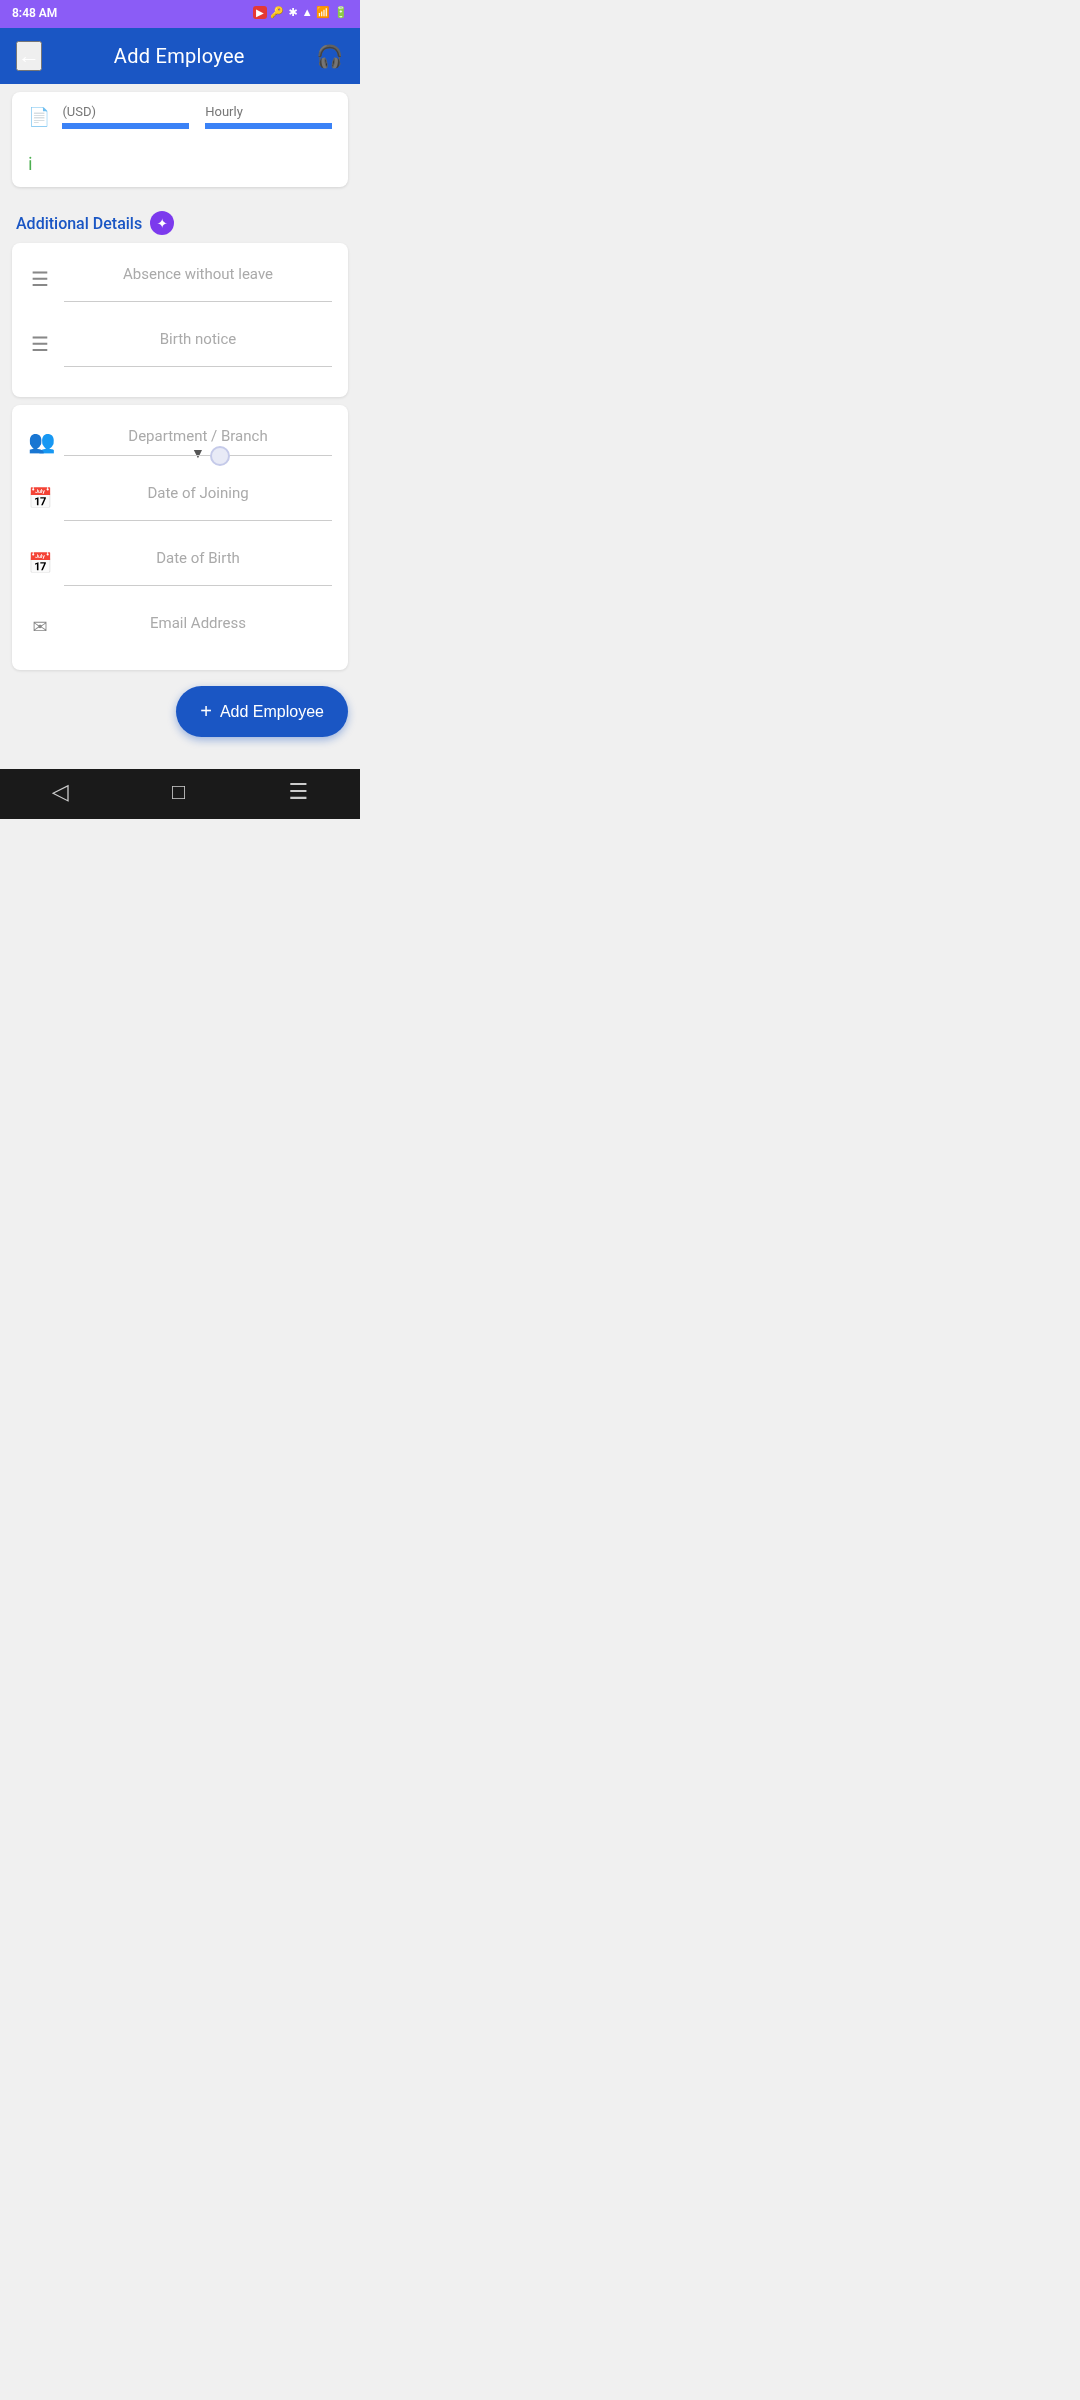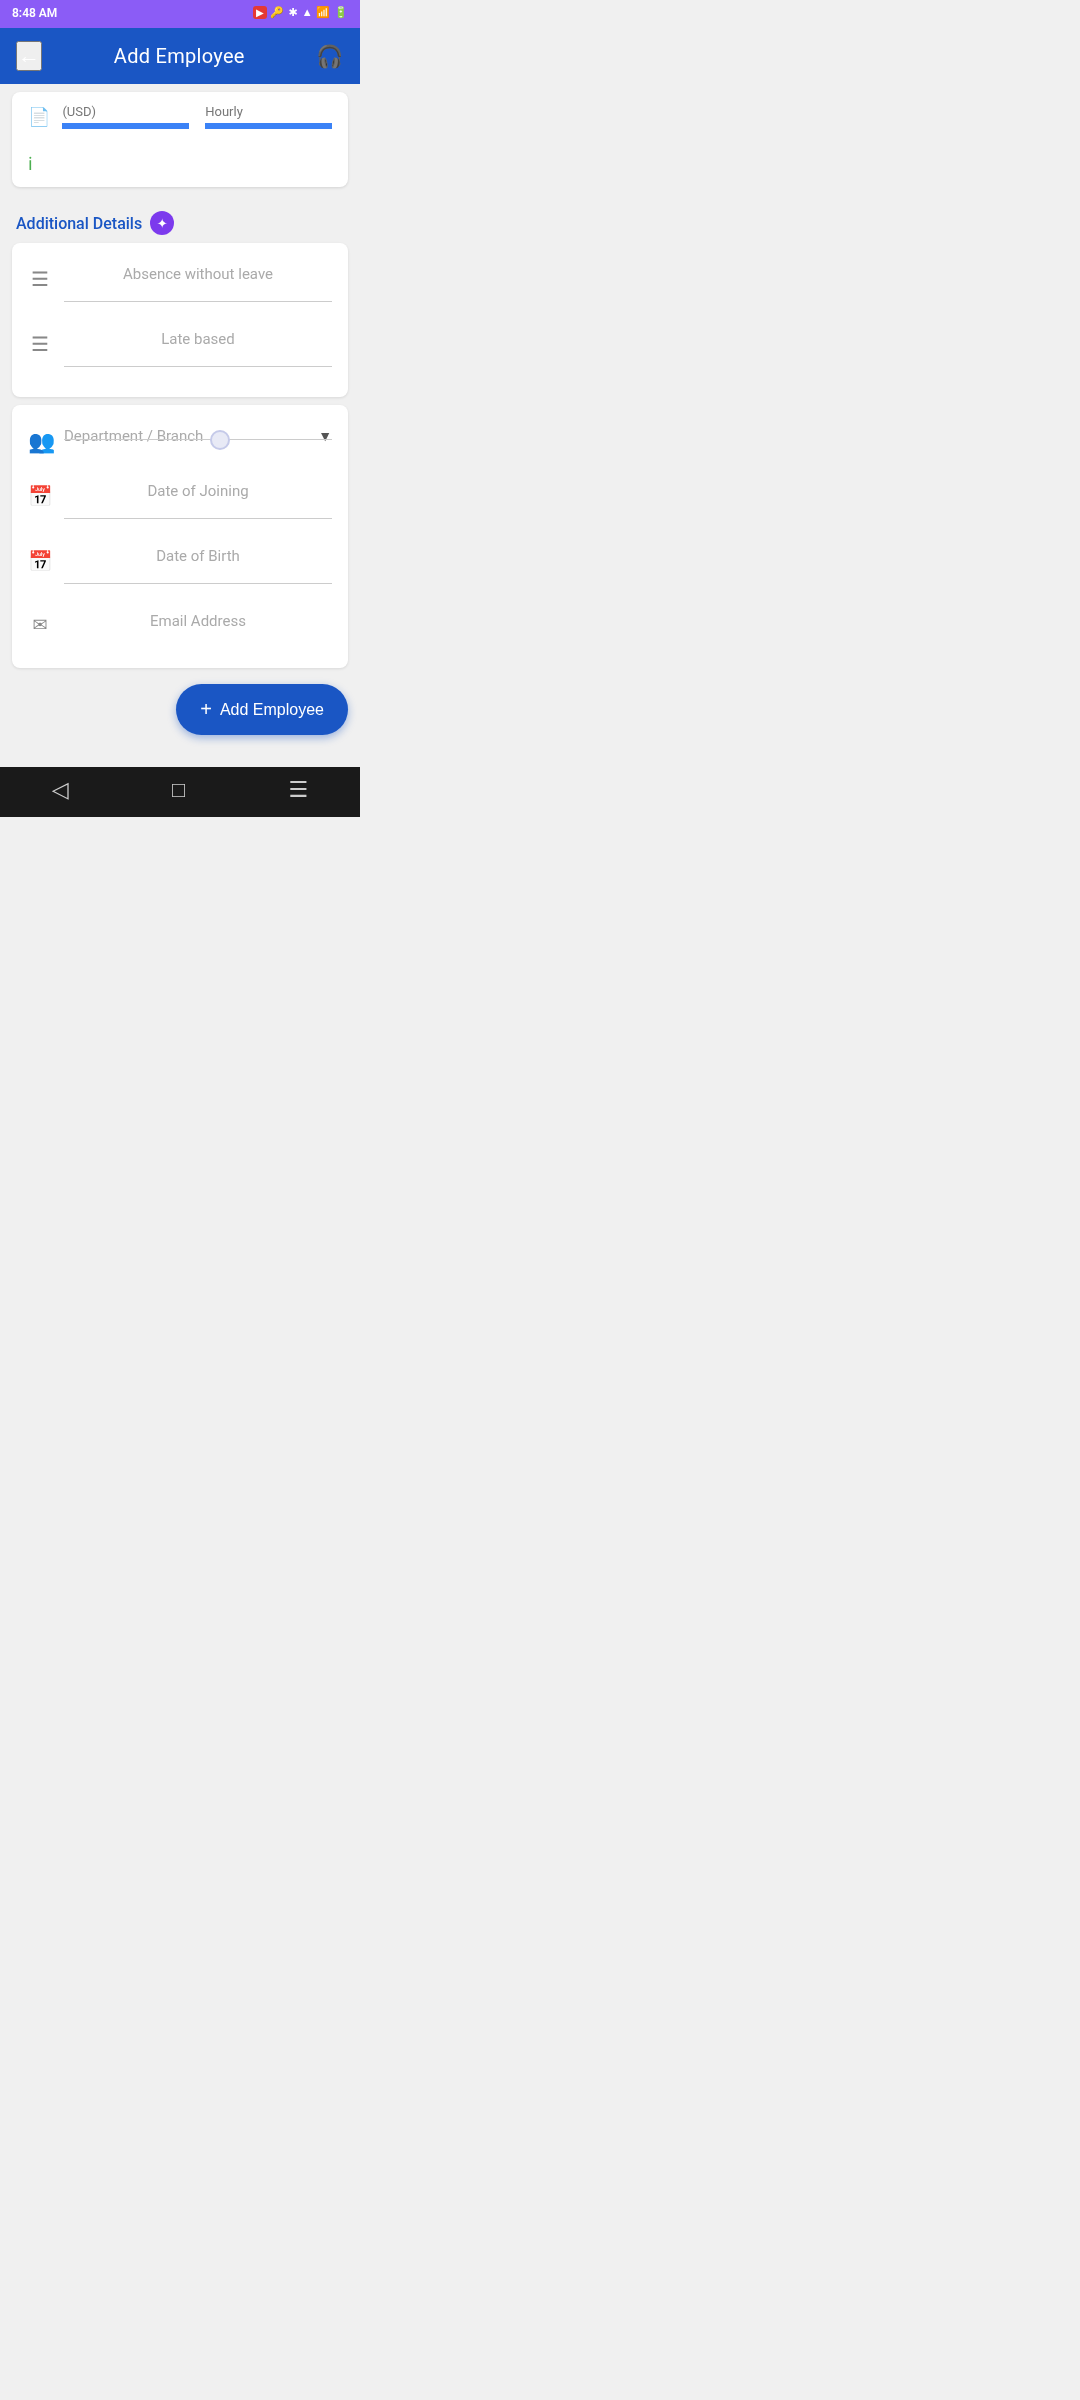--- a/index.html
+++ b/index.html
@@ -188,20 +188,21 @@
     .field-underline {
       border-bottom: 1px solid #ccc;
       width: 100%;
     }
 
     
     .field-select-row {
       display: flex;
       align-items: center;
       justify-content: space-between;
+      flex-direction: column;
     }
     .dropdown-arrow {
       color: #555;
       font-size: 14px;
     }
 
     
     .slider-row {
       position: relative;
       margin-top: -6px;
@@ -325,21 +326,21 @@
       <span class="field-icon">☰</span>
       <div class="field-content">
         <span class="field-label">Absence without leave</span>
         <div class="field-underline"></div>
       </div>
     </div>
 
     <div class="form-field" style="margin-top:8px;">
       <span class="field-icon">☰</span>
       <div class="field-content">
-        <span class="field-label">Late based</span>
+        <span class="field-label">Birth notice</span>
         <div class="field-underline"></div>
       </div>
     </div>
 
   </div>
 
 
   <div class="optional-card">
 
     <div class="form-field">

